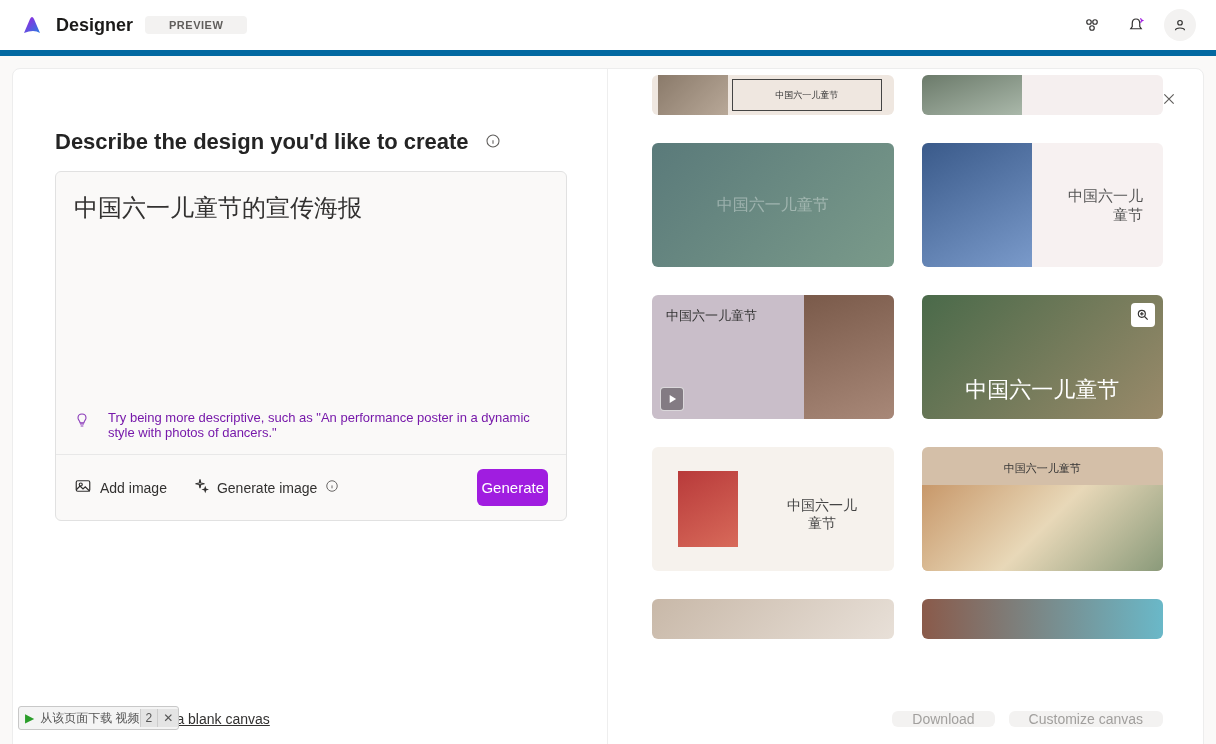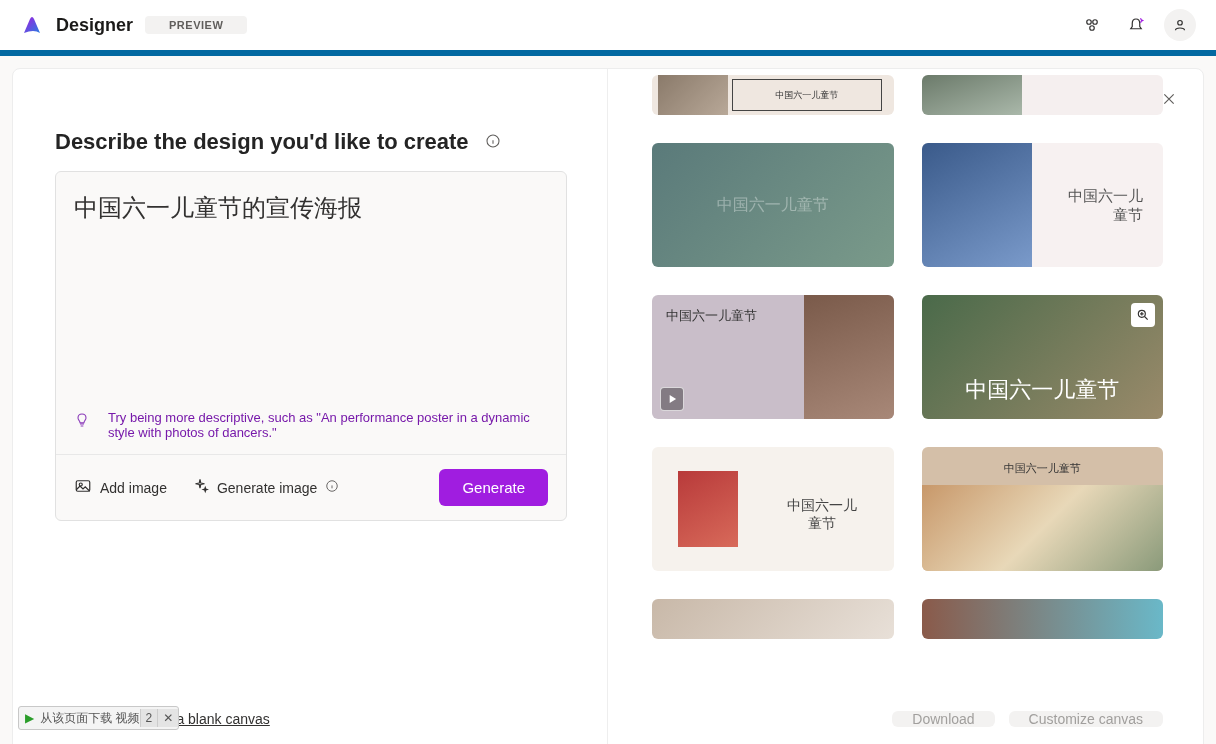--- a/index.html
+++ b/index.html
@@ -30,21 +30,21 @@
   .prompt-text { padding: 20px 18px 0 18px; font-size: 24px; color: #323130; min-height: 230px; outline: none; }
   .tip-row { padding: 8px 18px 14px 18px; display: flex; gap: 18px; align-items: flex-start; font-size: 13px; color: #8a3ab9; border-bottom: 1px solid #e8e8e8;}
   .tip-row svg { width: 16px; height: 16px; flex: 0 0 16px; stroke: #8a3ab9; margin-top: 2px;}
   .tip-row span { color: #7719aa; }
   .action-row { display: flex; align-items: center; padding: 14px 18px; gap: 24px; }
   .action-item { display: flex; align-items: center; gap: 8px; font-size: 14px; color: #323130; cursor: pointer; }
   .action-item svg { width: 18px; height: 18px; stroke: #323130; }
   .action-item .info svg { width: 14px; height: 14px; stroke: #605e5c;}
   .generate-btn {
     margin-left: auto; background: #a01de0; color: #fff; border: none; border-radius: 6px;
-    padding: 10px 23px; font-size: 15px; font-weight: 500; cursor: pointer;
+    padding: 10px 4px; font-size: 15px; font-weight: 500; cursor: pointer;
   }
   .skip-row { margin-top: auto; font-size: 14px; color: #323130; padding-bottom: 6px;}
   .skip-row a { color: #323130; text-decoration: underline; cursor: pointer; }
   
   .right { flex: 1; position: relative; display: flex; flex-direction: column; }
   .close-btn { position: absolute; top: 22px; right: 26px; cursor: pointer; }
   .close-btn svg { width: 16px; height: 16px; stroke: #605e5c;}
   .size-row { padding: 48px 0 0 46px; display: flex; align-items: center; gap: 8px; font-size: 14px; color: #323130; cursor: pointer;}
   .size-row svg { stroke: #323130; }
   .gallery { flex:1; margin: 6px 24px 0 44px; overflow-y: auto; padding-right: 16px; position: relative;}

